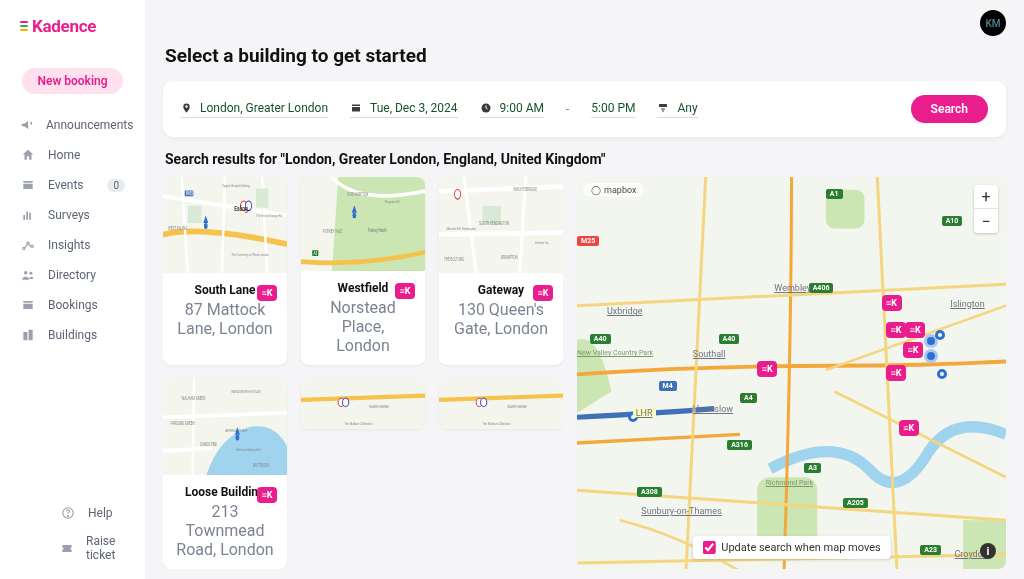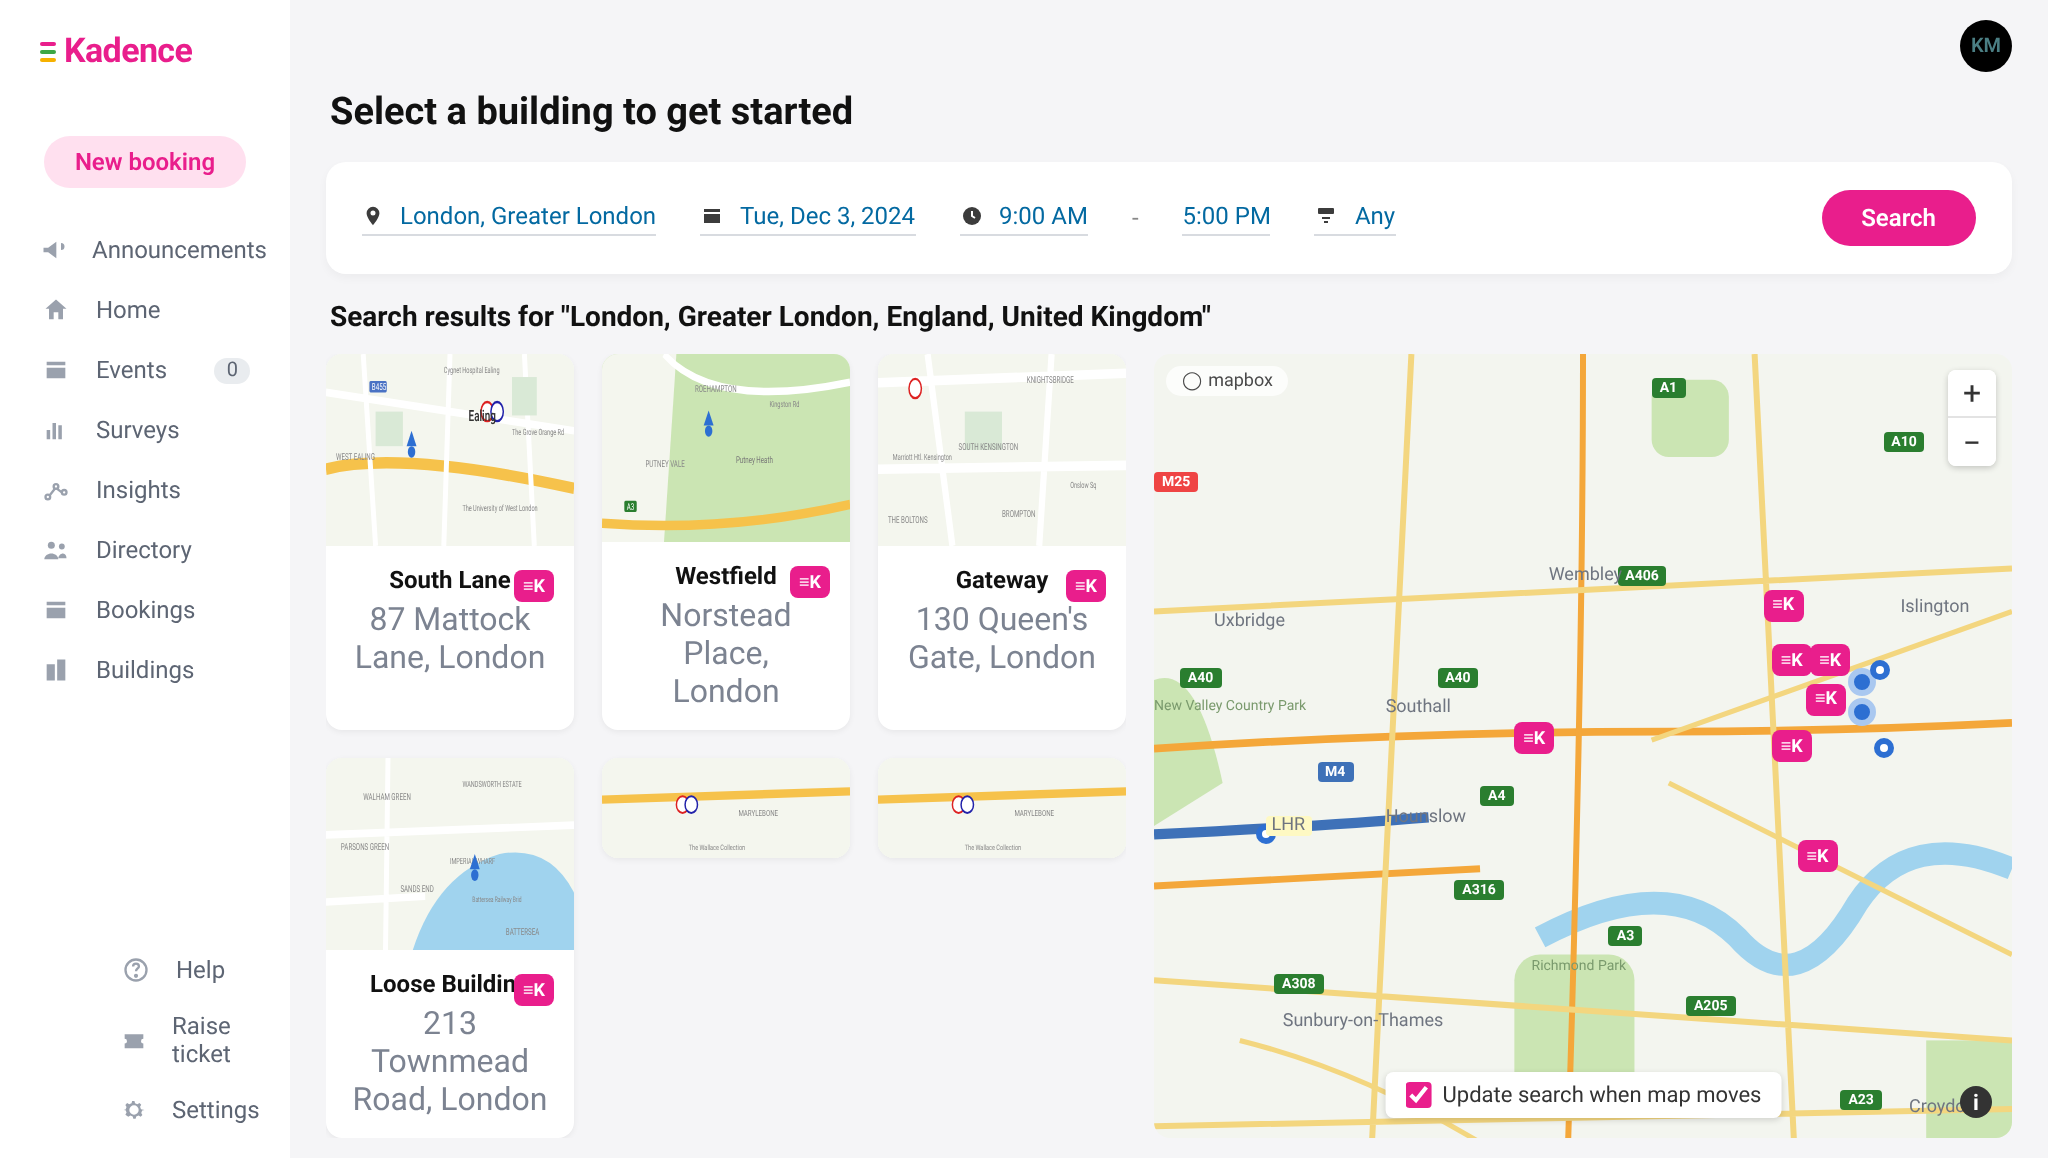--- a/index.html
+++ b/index.html
@@ -25,21 +25,21 @@
 .sidebar-bottom a { display: flex; align-items: center; gap: 12px; color: #5d6573; font-size: 12px; text-decoration: none; padding: 7px 20px; }
 .sidebar-bottom .nav-icon { width: 16px; display: flex; justify-content: center; color: #9aa1ad; }
 
 
 .main { flex: 1; position: relative; overflow: hidden; }
 .topbar { display: flex; justify-content: flex-end; padding: 10px 18px 0 0; }
 .avatar { width: 26px; height: 26px; border-radius: 50%; background: #000000; color: #4b7f84; font-size: 10px; font-weight: 600; display: flex; align-items: center; justify-content: center; }
 .title { font-size: 19px; font-weight: 700; color: #111; padding: 8px 0 14px 20px; }
 
 .filterbar { background: #fff; border-radius: 10px; margin: 0 18px 14px 18px; padding: 14px 18px; display: flex; align-items: center; gap: 22px; box-shadow: 0 2px 5px rgba(0,0,0,0.04); }
-.filter-item { display: flex; align-items: center; gap: 8px; font-size: 12px; color: #0369a1; border-bottom: 1px solid #d8dbe0; padding-bottom: 2px; }
+.filter-item { display: flex; align-items: center; gap: 8px; font-size: 12px; color: #14532d; border-bottom: 1px solid #d8dbe0; padding-bottom: 2px; }
 .filter-sep { color: #888; font-size: 12px; }
 .filter-spacer { flex: 1; }
 .search-btn { background: #e91e8c; color: #fff; border: none; border-radius: 18px; padding: 7px 20px; font-size: 12px; font-weight: 600; cursor: pointer; }
 .fi-icon { color: #3c3c3c; display: flex; }
 
 .results-title { font-size: 14px; font-weight: 700; color: #111; padding: 0 0 10px 20px; }
 
 .content { display: flex; gap: 14px; padding: 0 18px; height: 392px; }
 .cards { width: 400px; display: grid; grid-template-columns: 1fr 1fr 1fr; gap: 14px; overflow: hidden; text-align: center; }
 .card { background: #fff; border-radius: 8px; overflow: hidden; box-shadow: 0 1px 3px rgba(0,0,0,0.06); display: flex; flex-direction: column; }
@@ -59,21 +59,21 @@
 .zoom button:first-child { border-bottom: 1px solid #e3e3e3; }
 .map-checkbox { position: absolute; bottom: 10px; left: 50%; transform: translateX(-50%); background: #fff; border-radius: 4px; padding: 5px 10px; font-size: 11px; color: #333; display: flex; align-items: center; gap: 6px; box-shadow: 0 1px 3px rgba(0,0,0,0.15); }
 .map-checkbox input { accent-color: #e91e8c; width: 13px; height: 13px; }
 .map-info { position: absolute; bottom: 10px; right: 10px; width: 16px; height: 16px; border-radius: 50%; background: #333; color: #fff; font-size: 11px; font-weight: 700; display: flex; align-items: center; justify-content: center; }
 
 .pin { position: absolute; width: 20px; height: 16px; background: #e91e8c; border-radius: 4px; color: #fff; font-size: 9px; font-weight: 700; display: flex; align-items: center; justify-content: center; }
 .cluster, .ptpin { position: absolute; border-radius: 50%; }
 .cluster { width: 14px; height: 14px; background: #2d6fd2; border: 3px solid #a9c8f0; }
 .ptpin { width: 10px; height: 10px; background: #fff; border: 3px solid #2d6fd2; }
 .road-badge { position: absolute; background: #2a7e2f; color: #fff; font-size: 7px; font-weight: 700; padding: 1px 4px; border-radius: 2px; }
-.place-label { position: absolute; font-size: 9px; color: #6f7580; }
+.place-label { position: absolute; font-size: 9px; color: #6f7580; text-decoration: underline; }
 .partial-row { height: 50px; }
 .partial-row .card-map { height: 50px; }
 </style>
 </head>
 <body>
 
 <div class="app">
 
   <aside class="sidebar">
     <div class="logo">
@@ -171,28 +171,20 @@
           </span>
         <span>Help</span>
       </a>
       <a href="#">
         <span class="nav-icon">
             <svg width="14" height="14" viewBox="0 0 24 24" fill="currentColor">
               <path d="M4 7h16v4a2 2 0 000 4v-4 8H4v-4a2 2 0 000-4z"></path>
             </svg>
           </span>
         <span>Raise ticket</span>
-      </a>
-      <a href="#">
-        <span class="nav-icon">
-            <svg width="14" height="14" viewBox="0 0 24 24" fill="currentColor">
-              <path d="M12 8a4 4 0 100 8 4 4 0 000-8zm9 4l-2 .5-.8 2 1 1.8-1.5 1.5-1.8-1-2 .8-.5 2h-2l-.5-2-2-.8-1.8 1L4.6 16l1-1.8-.8-2L3 12l1.8-.5.8-2-1-1.8L6.1 6l1.8 1 2-.8.5-2h2l.5 2 2 .8 1.8-1 1.5 1.5-1 1.8.8 2z"></path>
-            </svg>
-          </span>
-        <span>Settings</span>
       </a>
     </div>
   </aside>
 
   <main class="main">
     <div class="topbar">
       <div class="avatar">KM</div>
     </div>
 
     <h1 class="title">Select a building to get started</h1>

